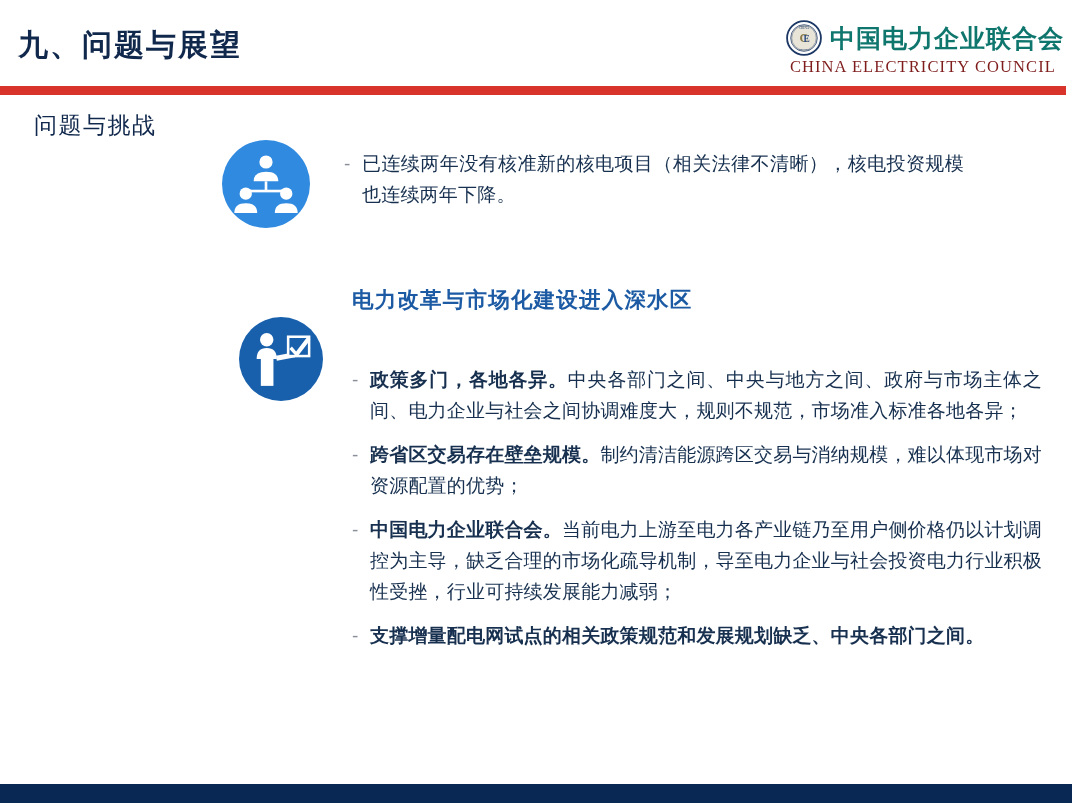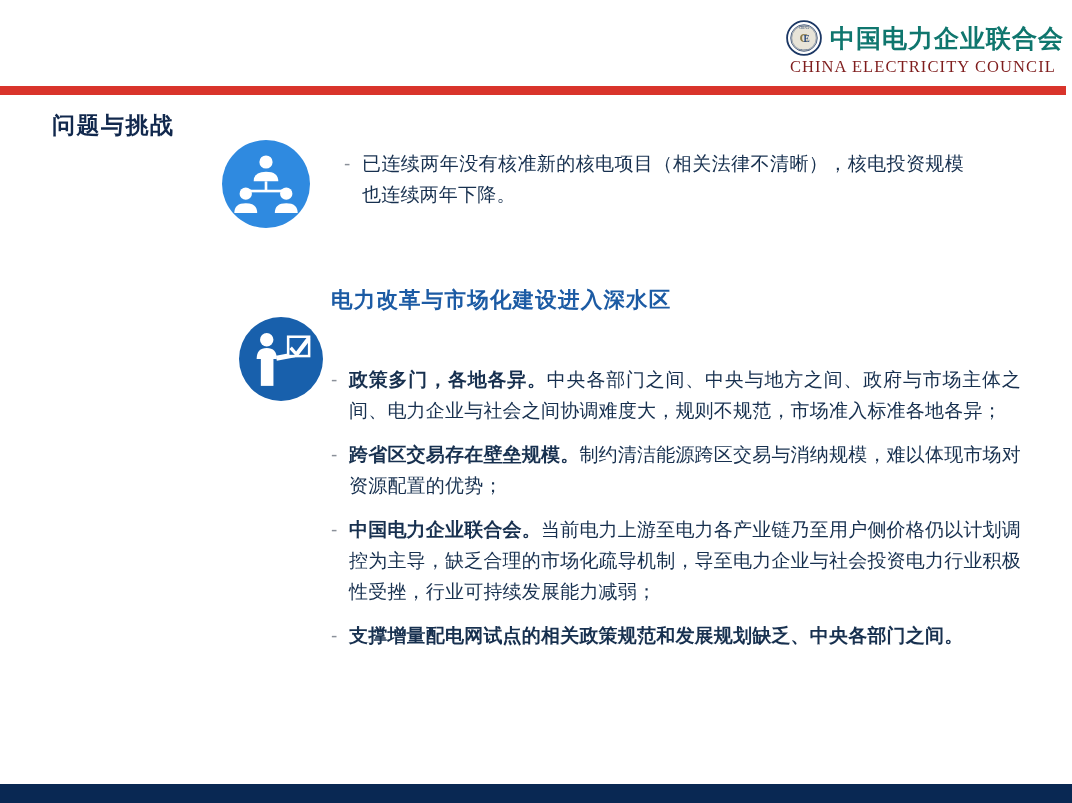--- a/index.html
+++ b/index.html
@@ -68,24 +68,24 @@
     left: 0;
     top: 86px;
     width: 1066px;
     height: 9px;
     background: #d9342b;
   }
 
   
   .sub-heading {
     position: absolute;
-    left: 52px;
+    left: 34px;
     top: 110px;
     font-size: 23px;
-    font-weight: bold;
+    font-weight: normal;
     color: #11284d;
     letter-spacing: 1.5px;
     white-space: nowrap;
   }
 
   
   .block {
     position: absolute;
   }
   .block-icon {
@@ -127,37 +127,38 @@
 
   
   #block1 { left: 222px; top: 140px; }
   #block1 .block-icon { left: 0; top: 0; width: 88px; height: 88px; }
   #block1 .block-body { left: 122px; top: 8px; width: 620px; }
   #block1 .block-heading { color: #3c8ede; }
 
   
   #block2 { left: 222px; top: 285px; }
   #block2 .block-icon { left: 17px; top: 32px; width: 84px; height: 84px; }
-  #block2 .block-body { left: 109px; top: 0px; width: 690px; }
+  #block2 .block-body { left: 130px; top: 0px; width: 690px; }
   #block2 .block-heading { color: #1c5ba4; font-size: 21.5px; margin-bottom: 50px; }
 
   .footer-bar {
     position: absolute;
     left: 0;
     bottom: 0;
     width: 1072px;
     height: 19px;
     background: #092853;
   }
 </style>
 </head>
 <body>
 
 <div class="slide">
 
+  <div class="slide-title">九、问题与展望</div>
 
   <div class="logo-block">
     <div class="logo-row">
       <span class="logo-seal">
         <svg viewBox="0 0 100 100" width="36" height="36" aria-hidden="true">
           <circle cx="50" cy="50" r="47" fill="#ffffff" stroke="#1b3764" stroke-width="5"></circle>
           <circle cx="50" cy="50" r="37" fill="#e8e4d8" stroke="#1b3764" stroke-width="2"></circle>
           <path d="M50 16 a34 34 0 0 1 0 68 a34 34 0 0 1 0 -68" fill="none" stroke="#1b3764" stroke-width="1"></path>
           <text x="50" y="26" font-size="9" fill="#1b3764" text-anchor="middle" font-family="Liberation Serif, serif">CHINA</text>
           <text x="50" y="84" font-size="8" fill="#1b3764" text-anchor="middle" font-family="Liberation Serif, serif">COUNCIL</text>

